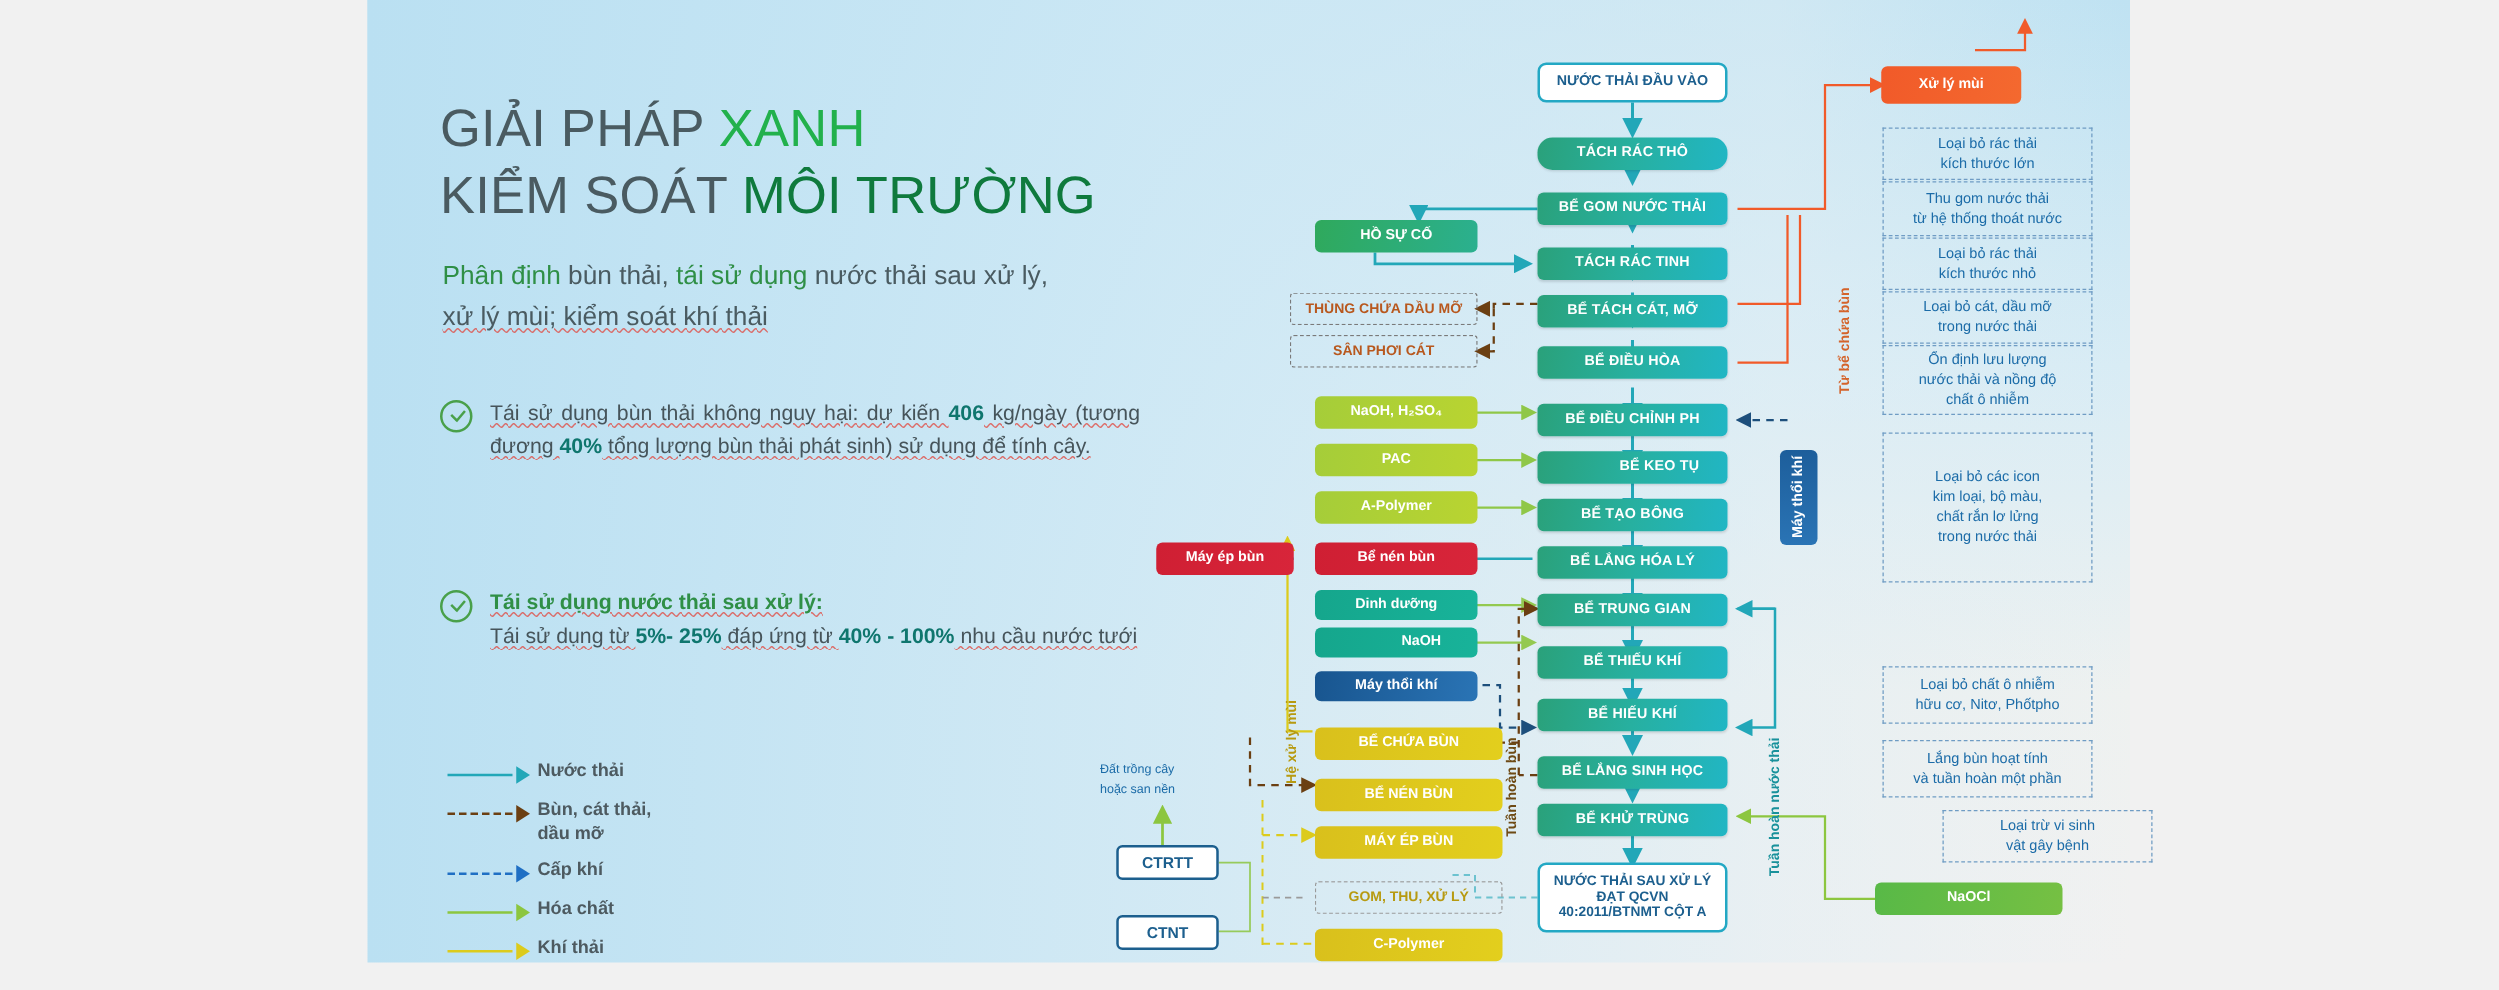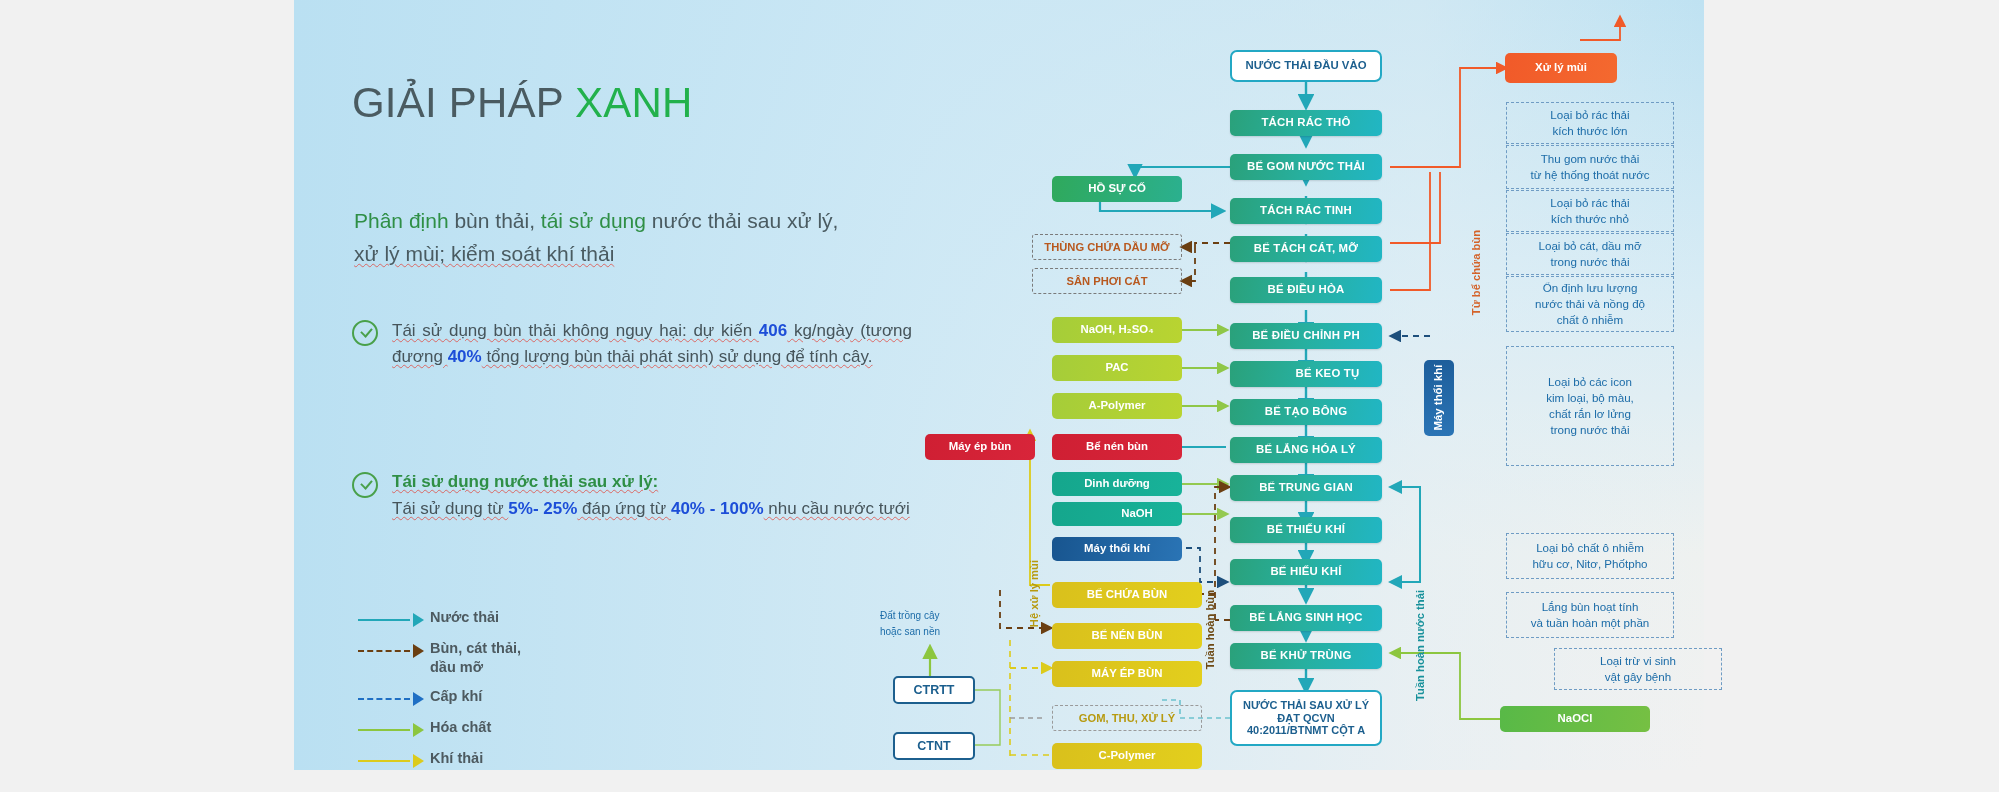--- a/index.html
+++ b/index.html
@@ -67,21 +67,21 @@
   }
   .bullet .btext { margin-left: 40px; }
   .bhead {
     font-size: 17px; font-weight: bold; color: #2f8f46;
     line-height: 24px; margin-bottom: 2px;
   }
   .bbody {
     font-size: 17px; color: #46545a; line-height: 26px;
     text-align: justify;
   }
-  .bbody b { color: #1d4ed8; }
+  .bbody b { color: #0f766e; }
 
   
   .legend { position: absolute; left: 358px; top: 608px; }
   .leg-row { display: flex; align-items: flex-start; margin-bottom: 10px; }
   .leg-sym { width: 72px; height: 18px; position: relative; flex: 0 0 72px; margin-top: 3px;}
   .leg-line { position: absolute; left: 0; top: 8px; width: 52px; height: 2px; }
   .leg-line.dash { height: 0; border-top: 2px dashed currentColor; }
   .leg-head {
     position: absolute; right: 6px; top: 2px;
     width: 0; height: 0;
@@ -203,20 +203,21 @@
 </style>
 </head>
 <body>
 
 <div id="root">
   <div class="hero-bg"></div>
   <div class="hero-bg2"></div>
 
   <div class="title-wrap">
     <div class="title-line"><span>GIẢI PHÁP </span><span class="t-green">XANH</span></div>
+    <div class="title-line"><span>KIỂM SOÁT </span><span class="t-dgreen">MÔI TRƯỜNG</span></div>
   </div>
 
   <div class="subtitle">
     <span class="sub-g">Phân định</span><span> bùn thải, </span><span class="sub-g">tái sử dụng</span><span> nước thải sau xử lý,</span><br>
     <span class="sq">xử lý mùi; kiểm soát khí thải</span>
   </div>
 
   <div class="bullet" style="left:352px; top:318px;">
     <div class="check"></div>
     <div class="btext">
@@ -366,21 +367,21 @@
     <path d="M1010 755 L1050 755" stroke="#dccb1c" stroke-width="1.6" fill="none" stroke-dasharray="6 5"></path>
 
     <path d="M930 680 L930 648" stroke="#8cc63f" stroke-width="2.2" fill="none" marker-end="url(#ah-green)"></path>
 
     <path d="M975 690 L1000 690 L1000 745 L975 745" stroke="#8cc63f" stroke-width="1.4" fill="none" opacity=".85"></path>
   </svg>
 
   <div class="node n-inflow" style="left:1230px; top:50px;">
       <span>NƯỚC THẢI ĐẦU VÀO</span>
     </div>
-  <div class="node n-main" style="left:1230px; top:110px;">
+  <div class="node n-main" style="left:1230px; top:110px;border-radius:12px;">
       <span>TÁCH RÁC THÔ</span>
     </div>
   <div class="node n-main" style="left:1230px; top:154px;">
       <span>BỂ GOM NƯỚC THẢI</span>
     </div>
   <div class="node n-main" style="left:1230px; top:198px;">
       <span>TÁCH RÁC TINH</span>
     </div>
   <div class="node n-main" style="left:1230px; top:236px;">
       <span>BỂ TÁCH CÁT, MỠ</span>

